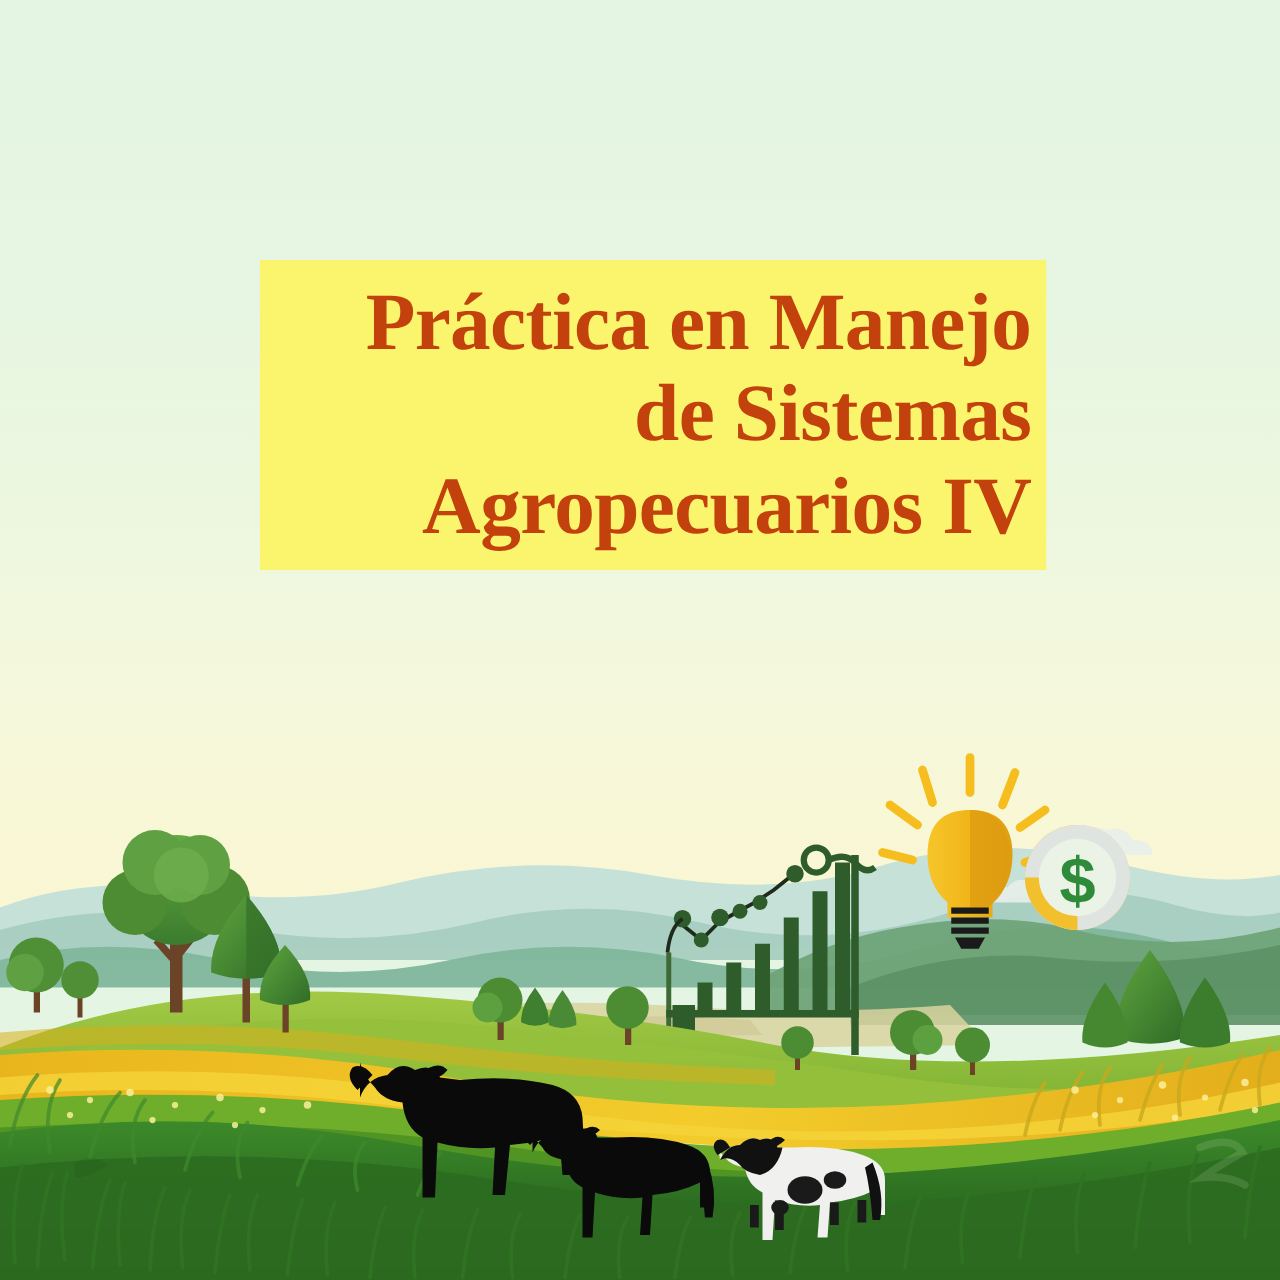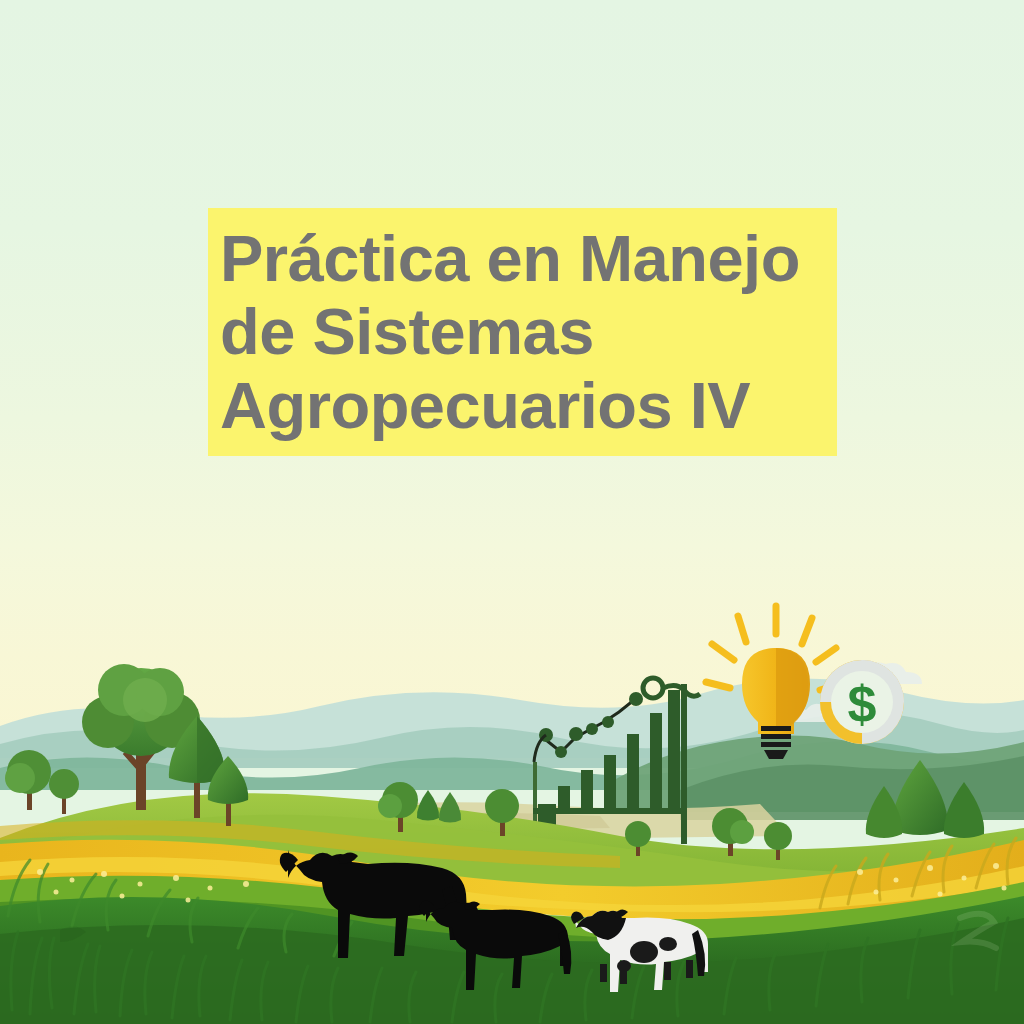--- a/index.html
+++ b/index.html
@@ -42,26 +42,26 @@
     width: 629px;
     height: 248px;
     background: #FBF46D;
     display: flex;
     align-items: center;
     justify-content: center;
     box-sizing: border-box;
     padding: 0 12px;
   }
   .banner-title {
-    font-family: Liberation Sans, sans-serif;
+    font-family: Liberation Serif, serif;
     font-weight: bold;
     font-size: 65px;
     line-height: 1.13;
-    color: #737373;
-    text-align: left;
+    color: #c2410c;
+    text-align: right;
     letter-spacing: -0.5px;
     margin: 0;
     width: 100%;
   }
 </style>
 </head>
 <body>
 
 <div id="poster">
 

